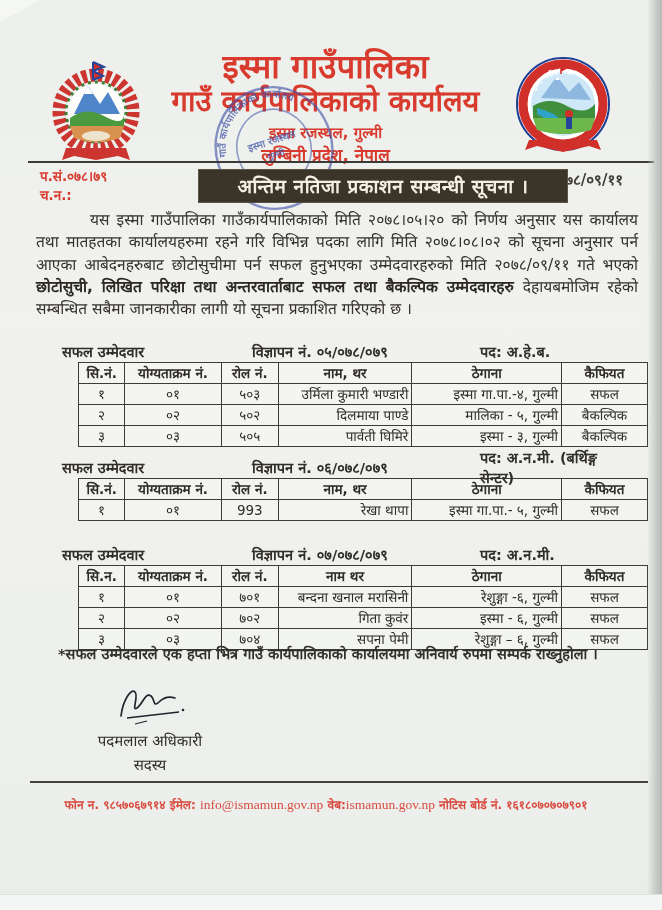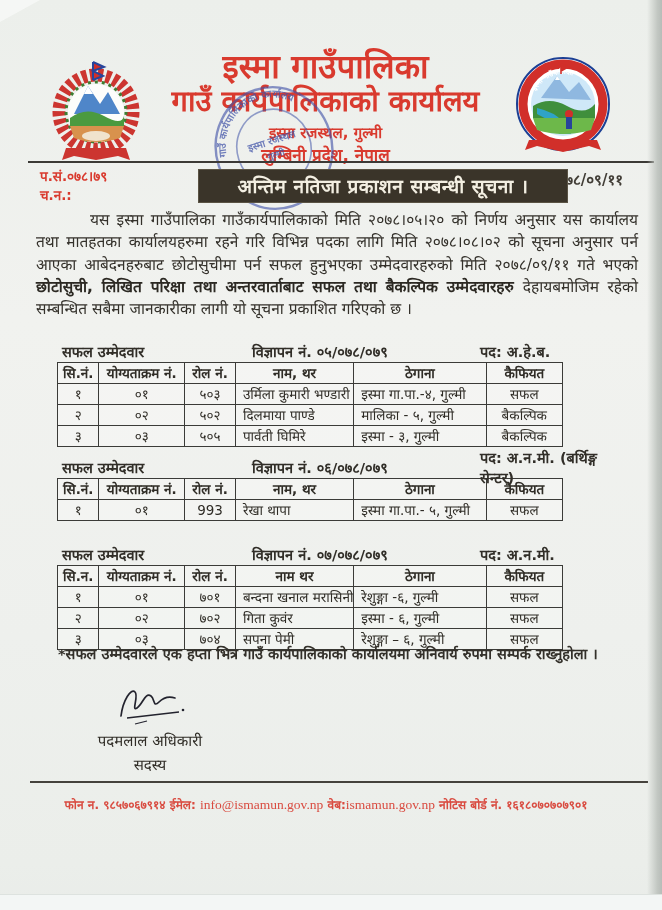--- a/index.html
+++ b/index.html
@@ -42,25 +42,25 @@
     font-size:15.5px;line-height:1.44;color:#34312b;text-indent:54px;font-weight:500;}
   .body-para .bold{font-weight:bold;color:#2c2923;}
 
   
   .section{position:absolute;left:0;right:0;}
   .sec-1{top:340px;} .sec-2{top:456px;} .sec-3{top:543px;}
   .caption{display:flex;padding:0 28px 0 62px;font-size:14.5px;font-weight:bold;color:#312e28;height:22px;align-items:center;}
   .cap-left{width:190px;}
   .cap-mid{width:228px;}
   .cap-right{flex:1;}
-  table.results{border-collapse:collapse;margin-left:57px;width:506px;table-layout:fixed;background:rgba(255,255,255,.25);}
+  table.results{border-collapse:collapse;margin-left:78px;width:570px;table-layout:fixed;background:rgba(255,255,255,.25);}
   table.results th,table.results td{border:1px solid #3b3b38;font-size:13.5px;color:#2f2c26;
     padding:1px 3px;text-align:center;height:18px;line-height:1.25;overflow:hidden;white-space:nowrap;}
   table.results th{font-weight:bold;}
-  table.results td.left{text-align:left;padding-left:7px;}
+  table.results td.left{text-align:right;padding-left:7px;}
   table.results th:nth-child(1){width:7.5%;} table.results th:nth-child(2){width:17%;}
   table.results th:nth-child(3){width:9.5%;} table.results th:nth-child(4){width:24%;}
   table.results th:nth-child(5){width:27%;} table.results th:nth-child(6){width:15%;}
 
   .note-line{position:absolute;top:643px;left:58px;right:30px;font-size:14.5px;font-weight:bold;color:#33302a;}
 
   
   .sig-block{position:absolute;text-align:center;}
   .sig-left{left:70px;top:678px;width:160px;}
   .sig-right{right:60px;top:662px;width:200px;}

